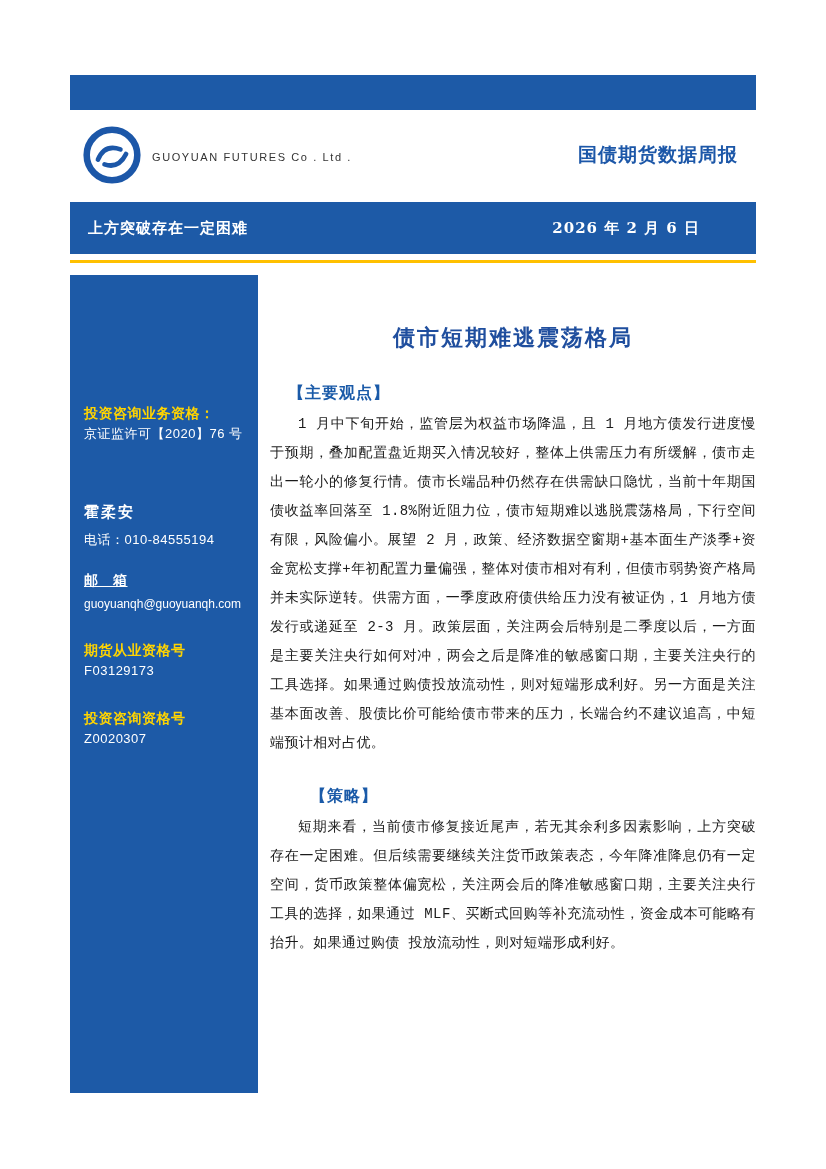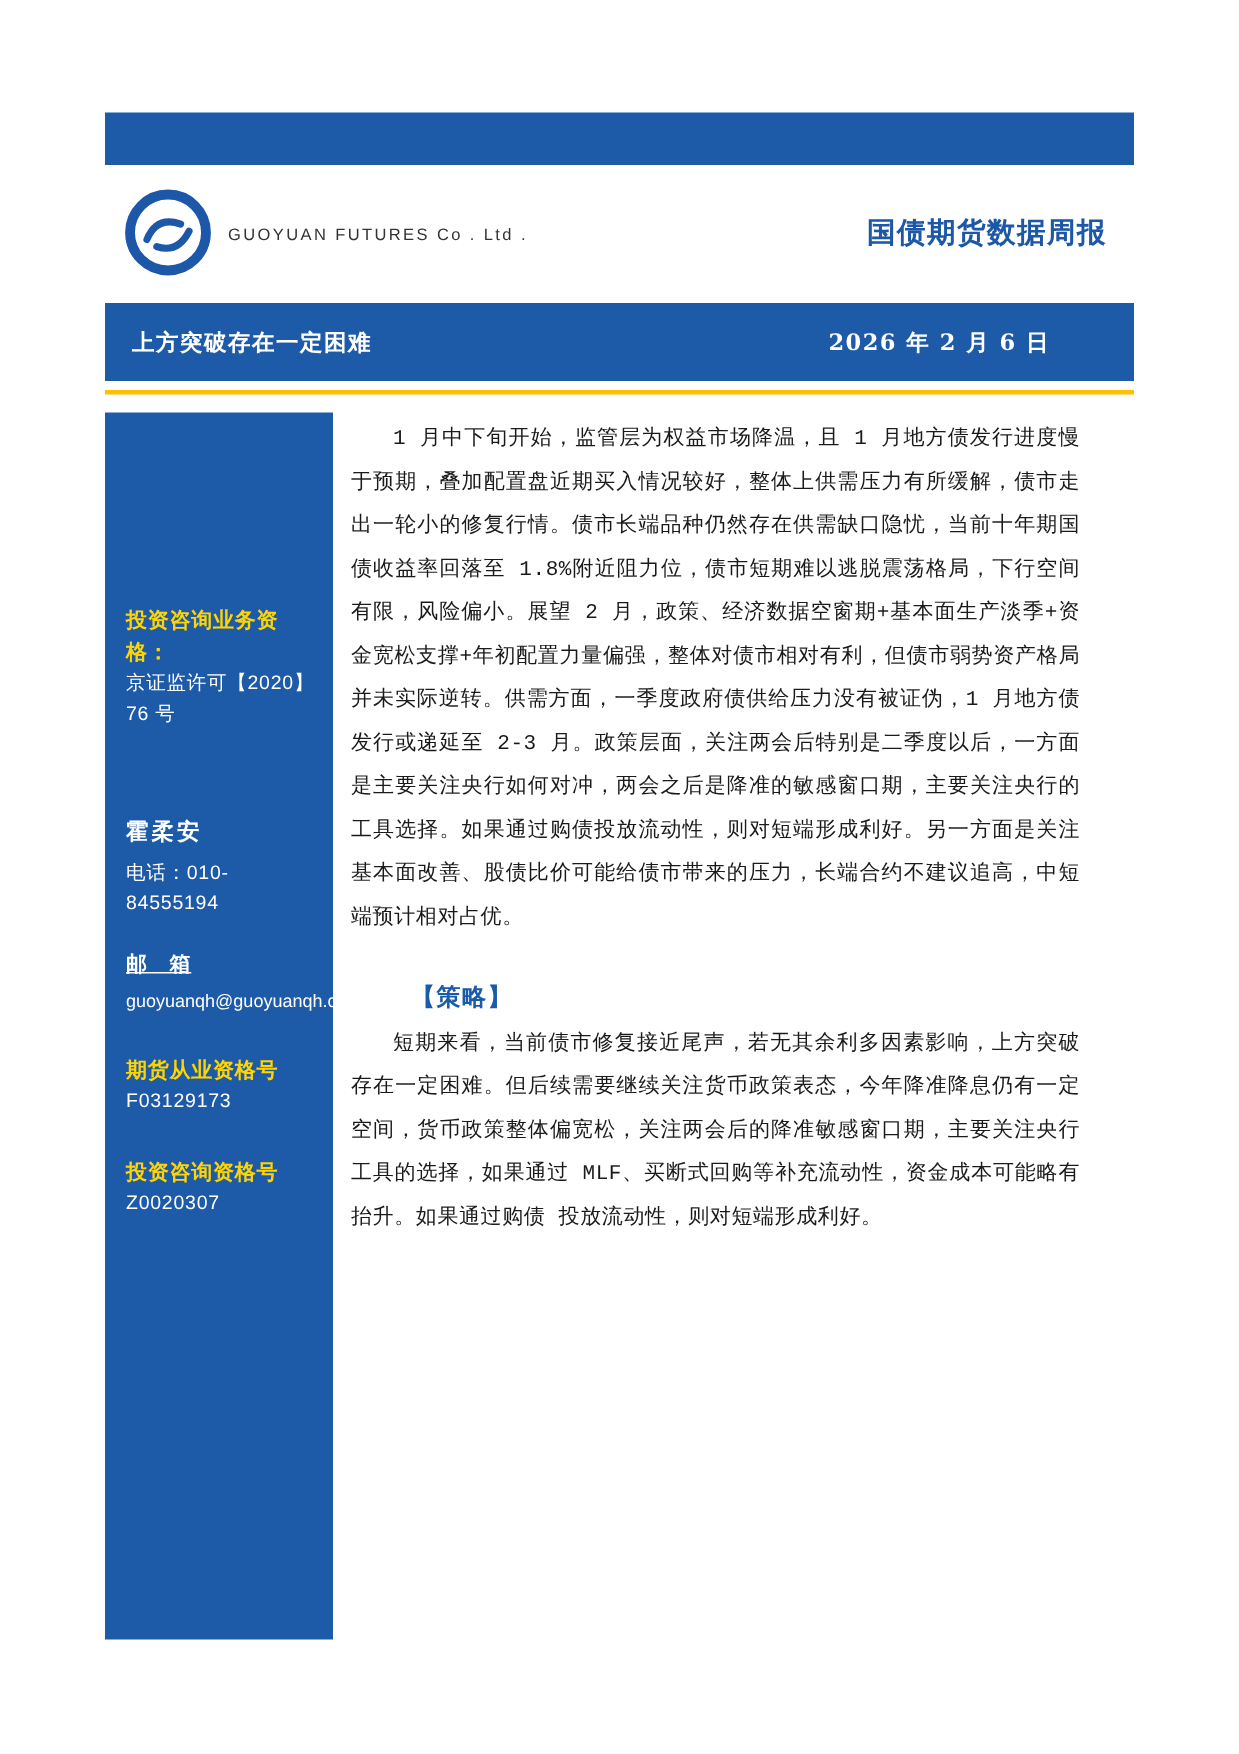--- a/index.html
+++ b/index.html
@@ -28,21 +28,21 @@
   .sq.s1{width:12px;height:12px;left:2px;top:10px;background:var(--accent-orange);}
   .sq.s2{width:9px;height:9px;left:17px;top:3px;background:#ef8300;}
   .sq.s3{width:7px;height:7px;left:24px;top:18px;background:#fdb913;}
   .logo-en{font-size:11px;color:#333;letter-spacing:1.6px;margin-top:3px;}
   .report-type{font-family:"DejaVu Serif","Liberation Serif",serif;font-weight:bold;font-size:19px;color:#1c57a8;padding-right:18px;letter-spacing:1px;}
 
   .dept-bar{height:52px;background:var(--brand-blue);margin-top:2px;display:flex;align-items:center;justify-content:space-between;padding:0 56px 0 18px;color:#fff;font-weight:bold;font-size:15px;font-family:"DejaVu Serif","Liberation Serif",serif;letter-spacing:1px;}
   .gold-line{height:3px;background:var(--accent-gold);margin-top:6px;}
 
   .content-row{display:flex;margin-top:12px;align-items:flex-start;}
-  .sidebar{width:152px;min-height:818px;background:var(--brand-blue);padding:128px 10px 0 14px;color:#fff;}
+  .sidebar{width:188px;min-height:818px;background:var(--brand-blue);padding:128px 10px 0 14px;color:#fff;}
   .gap-col{width:12px;flex:0 0 auto;}
   .main{width:486px;}
 
   .sb-label{color:var(--sidebar-yellow);font-weight:bold;font-size:14px;letter-spacing:0.5px;line-height:1.5;}
   .sb-value{color:#fff;font-size:13px;line-height:1.6;letter-spacing:0.5px;}
   .sb-analyst{color:#fff;font-weight:bold;font-size:15px;margin-top:58px;letter-spacing:2px;}
   .sb-phone{margin-top:8px;}
   .sb-emaillabel{margin-top:18px;font-weight:bold;font-size:14px;text-decoration:underline;}
   .sb-email{margin-top:4px;font-size:12px;letter-spacing:0;}
   .sb-g{margin-top:26px;}
@@ -94,20 +94,22 @@
         <div class="sb-value sb-email">guoyuanqh@guoyuanqh.com</div>
         <div class="sb-label sb-g">期货从业资格号</div>
         <div class="sb-value">F03129173</div>
         <div class="sb-label sb-g2">投资咨询资格号</div>
         <div class="sb-value">Z0020307</div>
       </aside>
 
       <div class="gap-col"></div>
 
       <main class="main">
+        <h1 class="title">债市短期难逃震荡格局</h1>
+        <h2 class="sec-h">【主要观点】</h2>
         <p class="body-p">1 月中下旬开始，监管层为权益市场降温，且 1 月地方债发行进度慢于预期，叠加配置盘近期买入情况较好，整体上供需压力有所缓解，债市走出一轮小的修复行情。债市长端品种仍然存在供需缺口隐忧，当前十年期国债收益率回落至 1.8%附近阻力位，债市短期难以逃脱震荡格局，下行空间有限，风险偏小。展望 2 月，政策、经济数据空窗期+基本面生产淡季+资金宽松支撑+年初配置力量偏强，整体对债市相对有利，但债市弱势资产格局并未实际逆转。供需方面，一季度政府债供给压力没有被证伪，1 月地方债发行或递延至 2-3 月。政策层面，关注两会后特别是二季度以后，一方面是主要关注央行如何对冲，两会之后是降准的敏感窗口期，主要关注央行的工具选择。如果通过购债投放流动性，则对短端形成利好。另一方面是关注基本面改善、股债比价可能给债市带来的压力，长端合约不建议追高，中短端预计相对占优。</p>
         <h2 class="sec-h indent">【策略】</h2>
         <p class="body-p">短期来看，当前债市修复接近尾声，若无其余利多因素影响，上方突破存在一定困难。但后续需要继续关注货币政策表态，今年降准降息仍有一定空间，货币政策整体偏宽松，关注两会后的降准敏感窗口期，主要关注央行工具的选择，如果通过 MLF、买断式回购等补充流动性，资金成本可能略有抬升。如果通过购债 投放流动性，则对短端形成利好。</p>
       </main>
     </div>
 
   </div>
 </div>
 
 </body></html>

